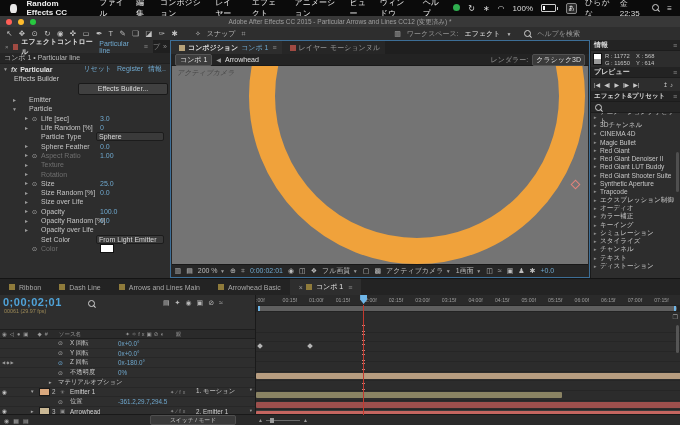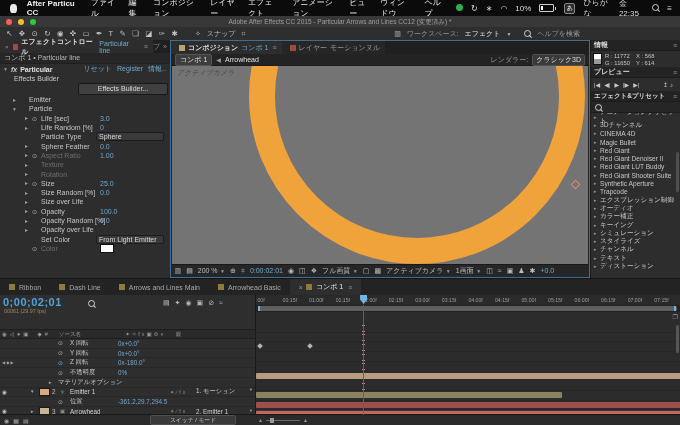--- a/index.html
+++ b/index.html
@@ -159,39 +159,39 @@
   #tl-zoomslider .track{width:34px;height:1px;background:#6a6a6a;margin:0 3px;position:relative;}
   #tl-zoomslider .knob{position:absolute;left:4px;top:-2px;width:4px;height:5px;background:#9a9a9a;}
 </style>
 </head>
 <body>
 
 <div id="stage">
 
   <div id="menubar" class="abs">
     <span class="apple"></span>
-    <span class="appname">After Particu CC</span>
+    <span class="appname">Random Effects CC</span>
     <span style="display:flex;">
 
     <span class="menu">ファイル</span>
         <span class="menu">編集</span>
         <span class="menu">コンポジション</span>
         <span class="menu">レイヤー</span>
         <span class="menu">エフェクト</span>
         <span class="menu">アニメーション</span>
         <span class="menu">ビュー</span>
         <span class="menu">ウィンドウ</span>
         <span class="menu">ヘルプ</span>
       </span>
     <span class="spacer"></span>
     <span class="st"><span class="green-dot"></span></span>
     <span class="st">↻</span>
     <span class="st">∗</span>
     <span class="st">◠</span>
-    <span class="st">10%</span>
+    <span class="st">100%</span>
     <span class="st battery">
         <span class="shell">
           <span class="fill"></span>
         </span>
         <span class="nub"></span>
       </span>
     <span class="st"><span class="ime-box">あ</span></span>
     <span class="st">ひらがな</span>
     <span class="st">金 22:35</span>
     <span class="st"><span class="loupe"></span></span>

